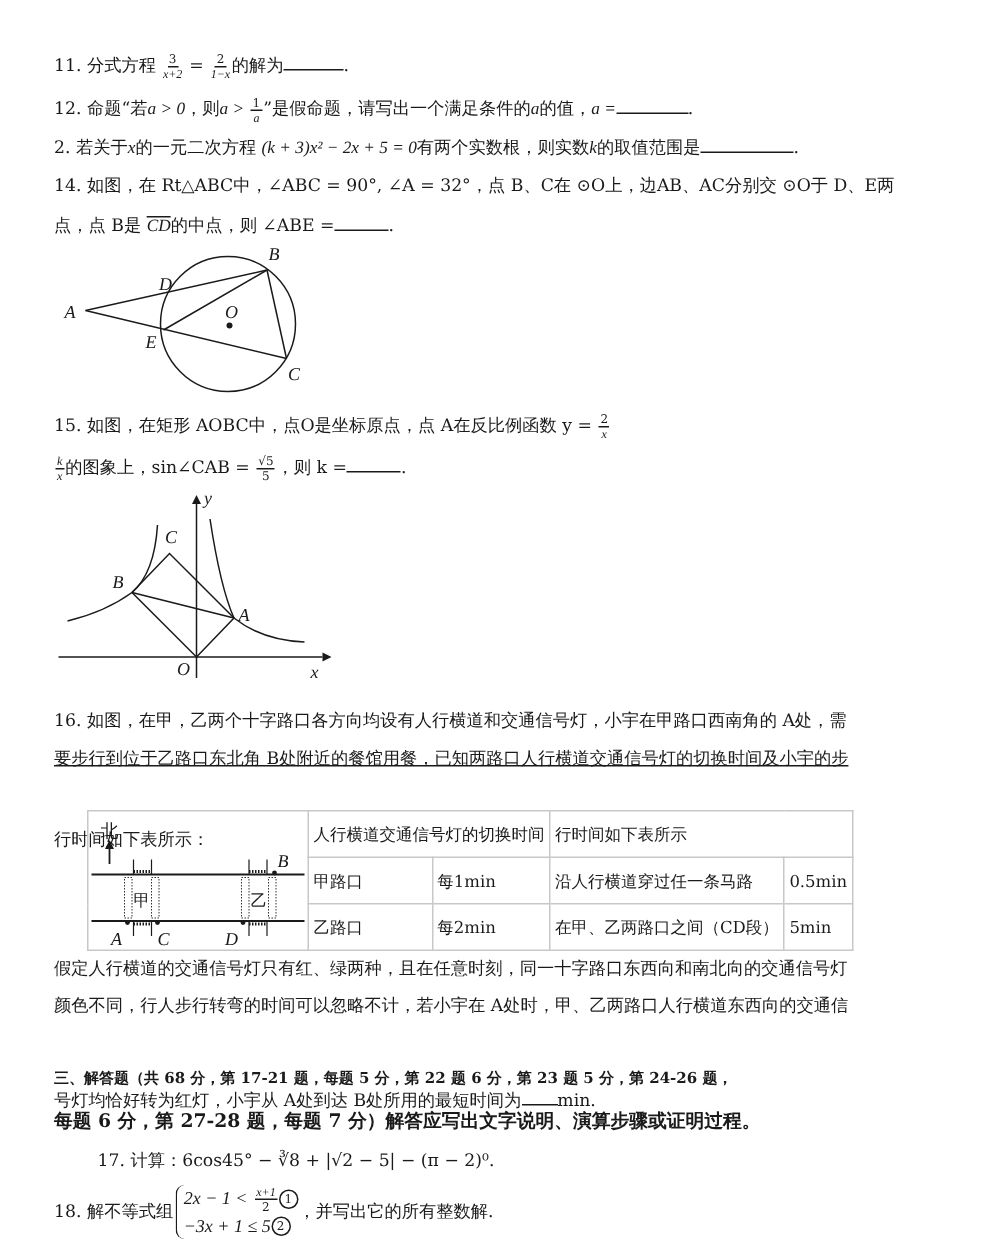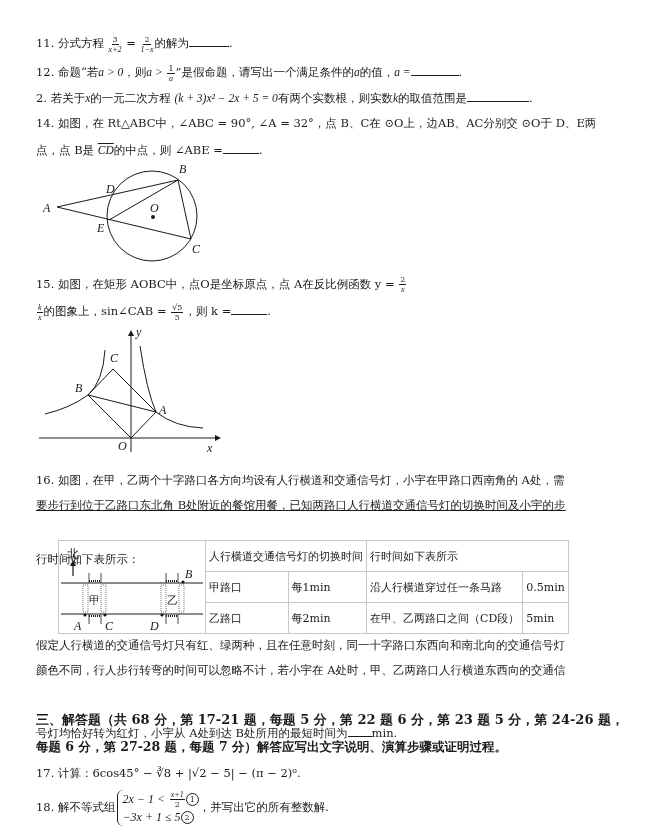--- a/index.html
+++ b/index.html
@@ -185,28 +185,28 @@
 <div class="line" style="top:637px;">
   <span>假定人行横道的交通信号灯只有红、绿两种，且在任意时刻，同一十字路口东西向和南北向的交通信号灯</span>
 </div>
 <div class="line" style="top:662px;">
   <span>颜色不同，行人步行转弯的时间可以忽略不计，若小宇在 A处时，甲、乙两路口人行横道东西向的交通信</span>
 </div>
 <div class="line" style="top:724px;">
   <span>号灯均恰好转为红灯，小宇从 A处到达 B处所用的最短时间为</span><span class="blank" style="width:24px;"></span><span>min.</span>
 </div>
 
-<div class="line bold" style="top:712px; font-size:13px;">
+<div class="line bold" style="top:712px; font-size:10px;">
   <span>三、解答题（共 68 分，第 17-21 题，每题 5 分，第 22 题 6 分，第 23 题 5 分，第 24-26 题，</span>
 </div>
 <div class="line bold" style="top:739px; font-size:12.5px;">
   <span>每题 6 分，第 27-28 题，每题 7 分）解答应写出文字说明、演算步骤或证明过程。</span>
 </div>
 
-<div class="line" style="top:765px;">
+<div class="line" style="top:765px;margin-left:29px;">
   <span>17.</span>
   <span>计算：</span><span>6cos45° − ∛8 + |√2 − 5| − (π − 2)⁰.</span>
 </div>
 
 <div class="line" style="top:790px; line-height:34px;">
   <span>18.</span>
   <span>解不等式组</span><span class="brace-block">
     <span><span class="it">2x − 1 &lt;</span> <span class="frac">
           <span class="num it">x+1</span>
           <span>2</span>

